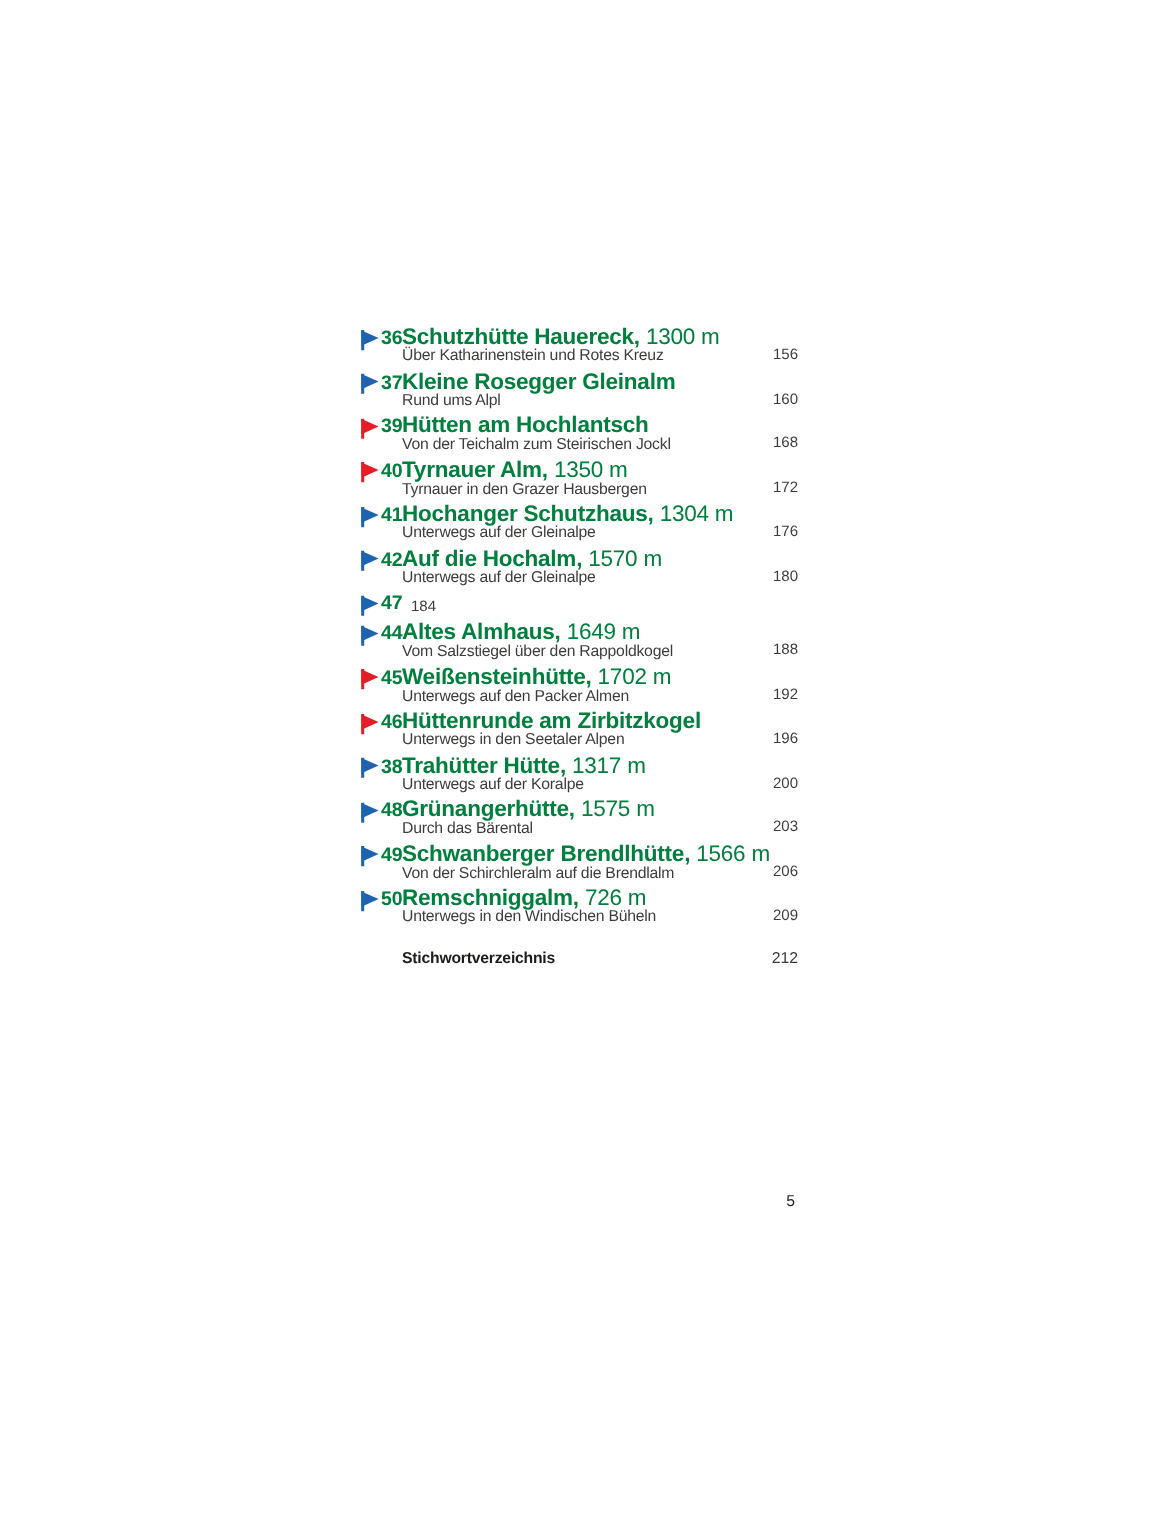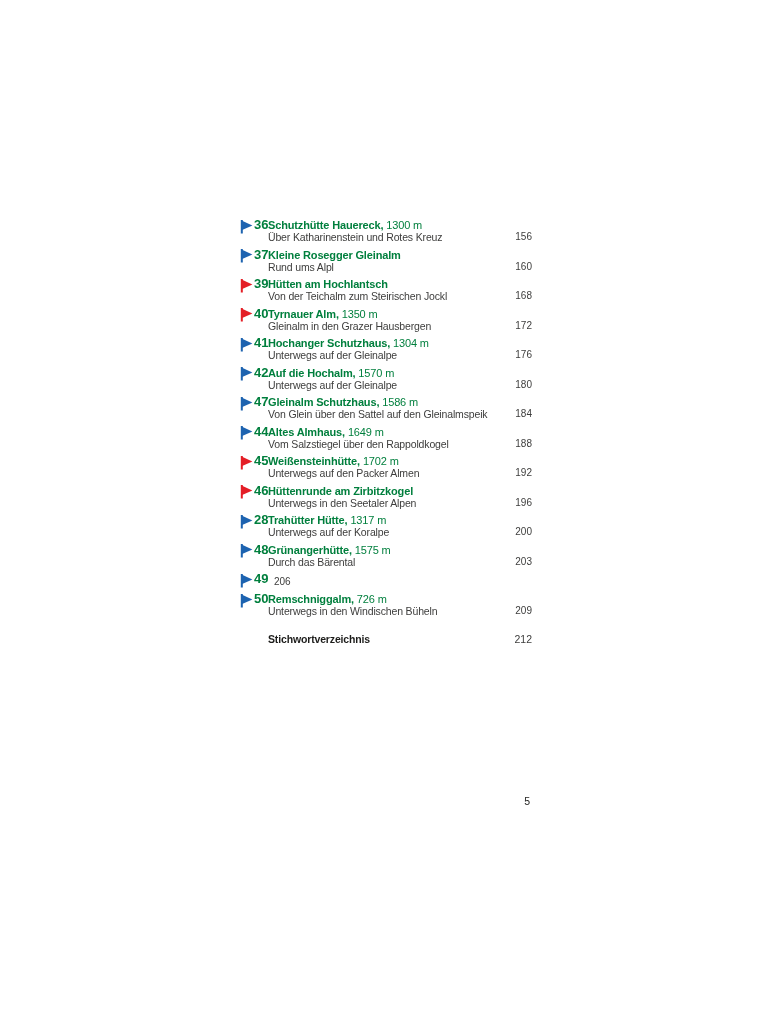--- a/index.html
+++ b/index.html
@@ -43,21 +43,21 @@
     color: var(--green, #007f3d);
     letter-spacing: -0.1px;
   }
   .text {
     flex: 1 1 auto;
     display: flex;
     flex-direction: column;
     min-width: 0;
   }
   .title-line {
-    font-size: 11px;
+    font-size: 15px;
     line-height: 12px;
     letter-spacing: -0.15px;
     white-space: nowrap;
   }
   .title {
     font-weight: bold;
     color: var(--green, #007f3d);
   }
   .elev {
     color: var(--green, #007f3d);
@@ -173,21 +173,21 @@
         <rect x="0.8" y="0" width="2" height="13.5"></rect>
         <polygon points="1,0.3 12.4,5.4 1,10.5"></polygon>
       </svg>
     </span>
     <span class="num">40</span>
     <span class="text">
       <span class="title-line">
         <span class="title">Tyrnauer Alm,</span>
         <span class="elev">1350 m</span>
       </span>
-      <span class="subtitle">Gleinalm in den Grazer Hausbergen</span>
+      <span class="subtitle">Tyrnauer in den Grazer Hausbergen</span>
     </span>
     <span class="pagenum">172</span>
   </div>
 
   <div class="entry">
     <span class="flag">
       <svg width="13" height="14" viewBox="0 0 13 14" aria-hidden="true" class="flag-blue">
         <rect x="0.8" y="0" width="2" height="13.5"></rect>
         <polygon points="1,0.3 12.4,5.4 1,10.5"></polygon>
       </svg>
@@ -222,27 +222,20 @@
   </div>
 
   <div class="entry">
     <span class="flag">
       <svg width="13" height="14" viewBox="0 0 13 14" aria-hidden="true" class="flag-blue">
         <rect x="0.8" y="0" width="2" height="13.5"></rect>
         <polygon points="1,0.3 12.4,5.4 1,10.5"></polygon>
       </svg>
     </span>
     <span class="num">47</span>
-    <span class="text">
-      <span class="title-line">
-        <span class="title">Gleinalm Schutzhaus,</span>
-        <span class="elev">1586 m</span>
-      </span>
-      <span class="subtitle">Von Glein über den Sattel auf den Gleinalmspeik</span>
-    </span>
     <span class="pagenum">184</span>
   </div>
 
   <div class="entry">
     <span class="flag">
       <svg width="13" height="14" viewBox="0 0 13 14" aria-hidden="true" class="flag-blue">
         <rect x="0.8" y="0" width="2" height="13.5"></rect>
         <polygon points="1,0.3 12.4,5.4 1,10.5"></polygon>
       </svg>
     </span>
@@ -293,21 +286,21 @@
     <span class="pagenum">196</span>
   </div>
 
   <div class="entry">
     <span class="flag">
       <svg width="13" height="14" viewBox="0 0 13 14" aria-hidden="true" class="flag-blue">
         <rect x="0.8" y="0" width="2" height="13.5"></rect>
         <polygon points="1,0.3 12.4,5.4 1,10.5"></polygon>
       </svg>
     </span>
-    <span class="num">28</span>
+    <span class="num">38</span>
     <span class="text">
       <span class="title-line">
         <span class="title">Trahütter Hütte,</span>
         <span class="elev">1317 m</span>
       </span>
       <span class="subtitle">Unterwegs auf der Koralpe</span>
     </span>
     <span class="pagenum">200</span>
   </div>
 
@@ -330,20 +323,27 @@
   </div>
 
   <div class="entry">
     <span class="flag">
       <svg width="13" height="14" viewBox="0 0 13 14" aria-hidden="true" class="flag-blue">
         <rect x="0.8" y="0" width="2" height="13.5"></rect>
         <polygon points="1,0.3 12.4,5.4 1,10.5"></polygon>
       </svg>
     </span>
     <span class="num">49</span>
+    <span class="text">
+      <span class="title-line">
+        <span class="title">Schwanberger Brendlhütte,</span>
+        <span class="elev">1566 m</span>
+      </span>
+      <span class="subtitle">Von der Schirchleralm auf die Brendlalm</span>
+    </span>
     <span class="pagenum">206</span>
   </div>
 
   <div class="entry">
     <span class="flag">
       <svg width="13" height="14" viewBox="0 0 13 14" aria-hidden="true" class="flag-blue">
         <rect x="0.8" y="0" width="2" height="13.5"></rect>
         <polygon points="1,0.3 12.4,5.4 1,10.5"></polygon>
       </svg>
     </span>

